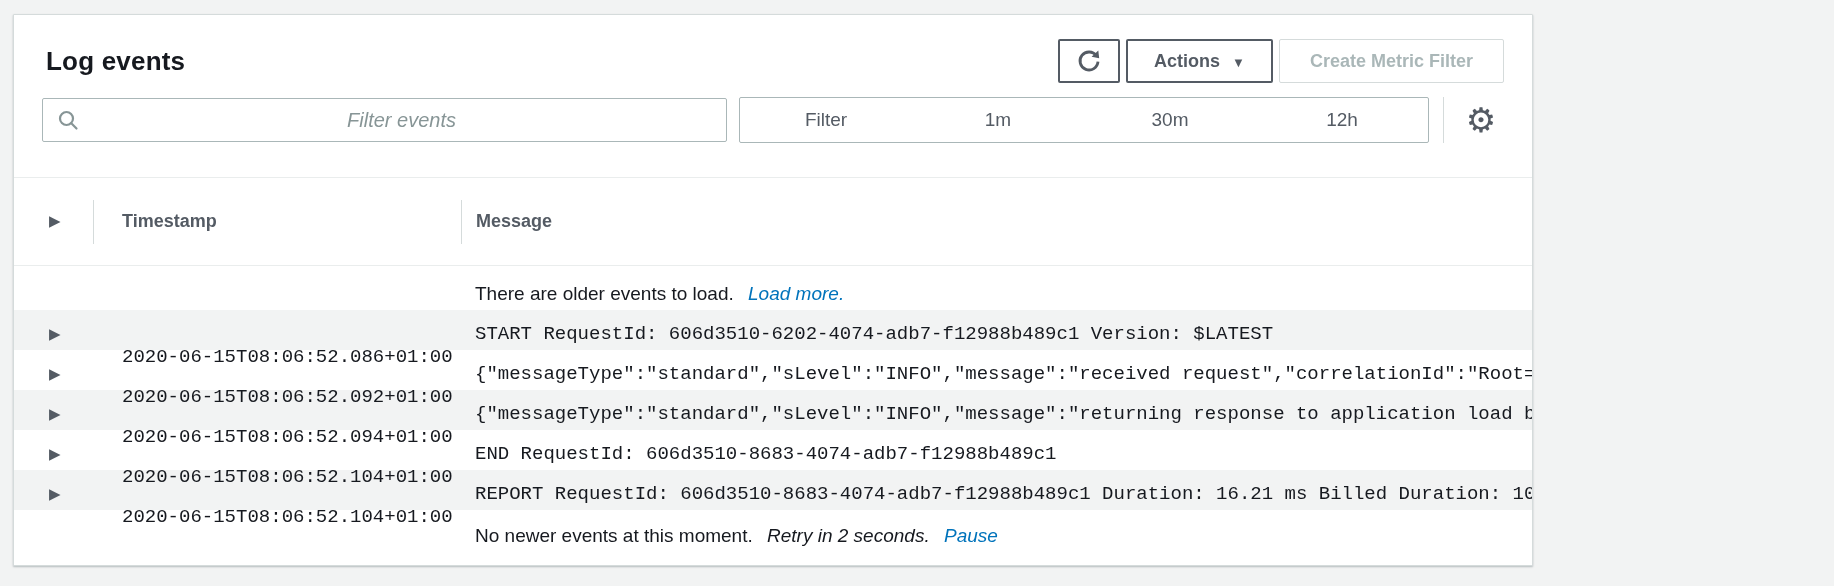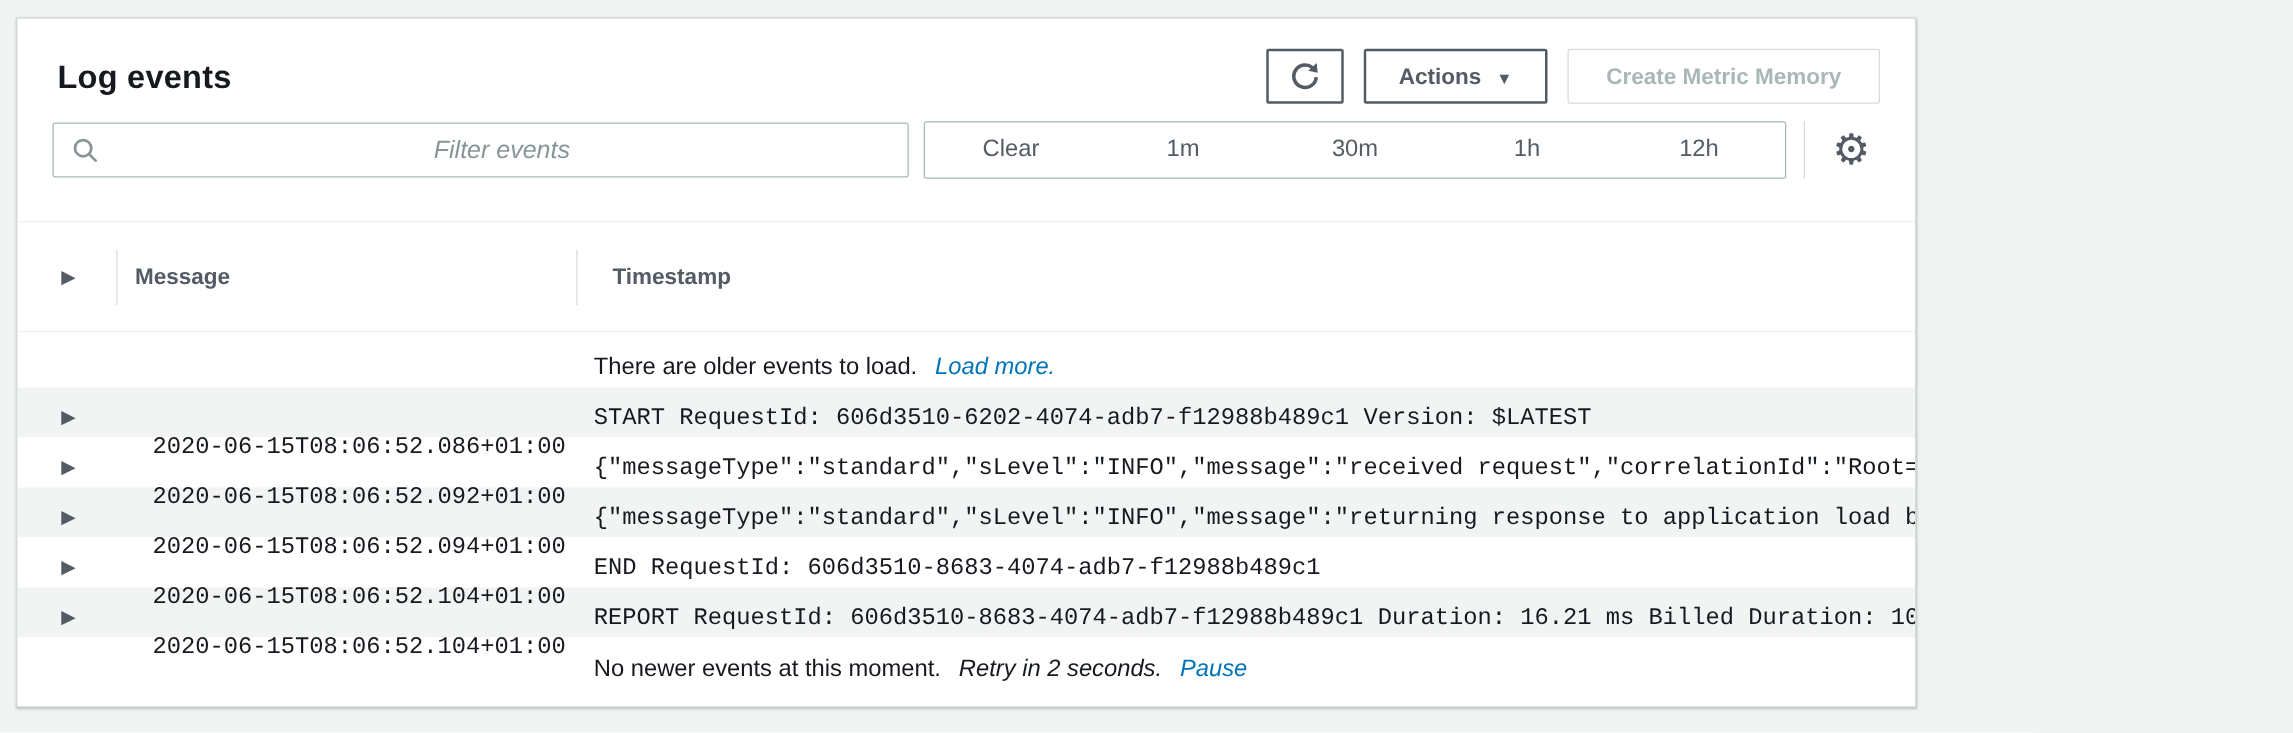--- a/index.html
+++ b/index.html
@@ -17,21 +17,21 @@
     border-radius: 1px;
     box-shadow: 0 1px 2px rgba(0,28,36,0.25);
     overflow: hidden;
   }
   
   .panel-header {
     display: flex; align-items: center; justify-content: space-between;
     padding: 24px 28px 14px 32px;
   }
   .panel-title { font-size: 26px; font-weight: bold; color: #16191f; letter-spacing: 0.2px; }
-  .header-actions { display: flex; align-items: center; gap: 16px; }
+  .header-actions { display: flex; align-items: center; gap: 6px; }
   .btn {
     height: 44px; display: inline-flex; align-items: center; justify-content: center;
     border: 2px solid #545b64; border-radius: 2px; background: #fff;
     font-size: 18px; font-weight: bold; color: #545b64; cursor: pointer;
     font-family: "Liberation Sans", sans-serif;
   }
   .btn-icon { width: 62px; }
   .btn-actions { padding: 0 26px; gap: 12px; }
   .caret { font-size: 13px; line-height: 1; position: relative; top: 1px; }
   .btn-disabled {
@@ -122,59 +122,58 @@
             <path d="M18.8 7.2 A8.3 8.3 0 1 0 20.3 12.6" fill="none" stroke="#545b64" stroke-width="2.6"></path>
             <polygon points="20.6,2.2 21.4,9.4 14.4,8.0" fill="#545b64"></polygon>
           </svg>
         </span>
       </button>
       <button class="btn btn-actions">
         <span>Actions</span>
         <span class="caret">▼</span>
       </button>
       <button class="btn btn-disabled">
-        <span>Create Metric Memory</span>
+        <span>Create Metric Filter</span>
       </button>
     </div>
   </div>
 
   <div class="filter-row">
     <div class="search-box">
       <span>
         <svg class="icon-svg" width="22" height="22" viewBox="0 0 22 22">
           <circle cx="9.5" cy="9.5" r="6.5" fill="none" stroke="#879596" stroke-width="2.2"></circle>
           <line x1="14.3" y1="14.3" x2="19.5" y2="19.5" stroke="#879596" stroke-width="2.2" stroke-linecap="round"></line>
         </svg>
       </span>
       <input type="text" value="" placeholder="Filter events" style="">
     </div>
 
     <div class="range-box">
-      <div class="range-item">Clear</div>
+      <div class="range-item">Filter</div>
       <div class="range-item">1m</div>
       <div class="range-item">30m</div>
-      <div class="range-item">1h</div>
       <div class="range-item">12h</div>
     </div>
 
     <div class="v-divider"></div>
 
     <button class="gear-btn">
       <span>⚙</span>
     </button>
   </div>
 
   <div class="log-table">
 
     <div class="grid-row thead">
       <div class="th th-arrow">
         <span class="expand-arrow">▶</span>
       </div>
+      <div class="th th-timestamp">Timestamp</div>
       <div class="th th-message">Message</div>
-      <div class="th th-timestamp">Timestamp</div>
     </div>
 
     <div class="grid-row info-row top">
       <div></div>
         <div></div>
       <div class="cell-msg info-text" style="font-family:'Liberation Sans',sans-serif;margin-top:12px;">
         <span>There are older events to load.</span>
         <span class="link">Load more.</span>
       </div>
     </div>

